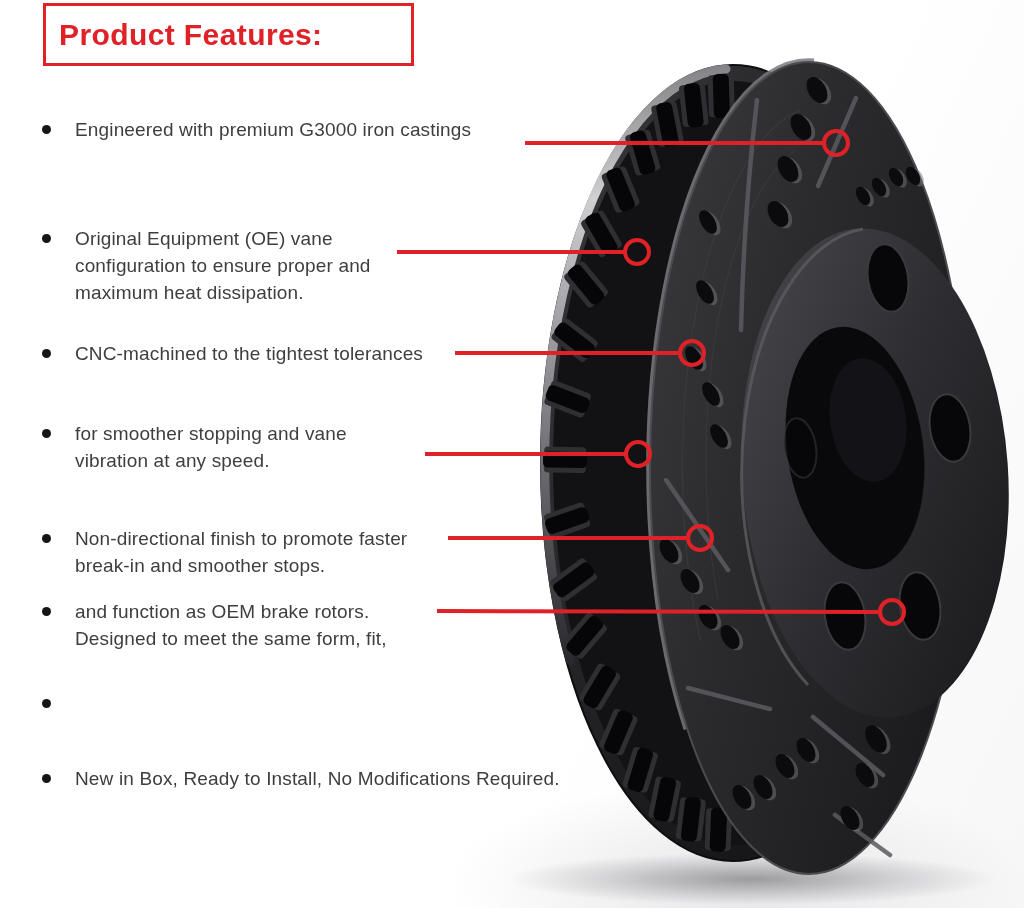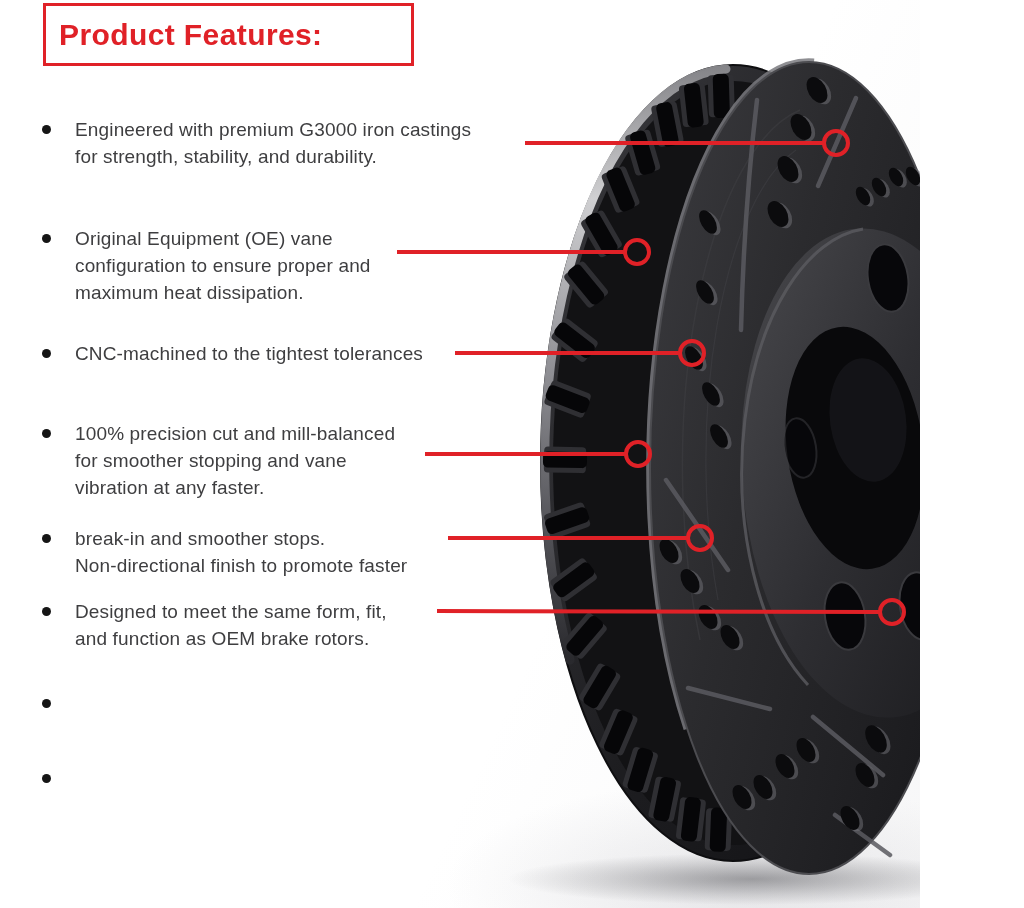--- a/index.html
+++ b/index.html
@@ -1,16 +1,16 @@
 <!DOCTYPE html>
 <html><head>
 <meta charset="utf-8">
 <style>
   html,body{margin:0;padding:0;background:#fff;}
-  .stage{position:relative;width:920px;height:908px;background:#ffffff;overflow:hidden;
+  .stage{position:relative;width:1024px;height:908px;background:#ffffff;overflow:hidden;
          font-family:"Liberation Sans", sans-serif;}
   .bg-sweep{position:absolute;inset:0;
     background:
       radial-gradient(ellipse 420px 150px at 740px 885px, rgba(190,190,196,0.35), rgba(190,190,196,0) 70%),
       linear-gradient(115deg, rgba(255,255,255,0) 62%, rgba(210,210,214,0.18) 100%);}
   .title-box{position:absolute;left:43px;top:3px;width:352px;height:57px;
     border:3px solid var(--red);display:flex;align-items:center;padding-left:13px;}
   .title-box span{font-size:30px;font-weight:700;letter-spacing:.4px;color:var(--red);}
   .feature{position:absolute;left:42px;display:flex;gap:24px;width:540px;}
   .dot{flex:none;width:9px;height:9px;border-radius:50%;background:#151515;margin-top:9px;}
@@ -206,21 +206,20 @@
   </svg>
 
   <div class="title-box">
     <span>Product Features:</span>
   </div>
 
   <div class="feature" style="top:116px">
     <span class="dot"></span>
     <div class="ftext">
       <div>Engineered with premium G3000 iron castings</div>
-      <div>for strength, stability, and durability.</div>
     </div>
   </div>
 
   <div class="feature" style="top:340px">
     <span class="dot"></span>
     <div class="ftext">
       <div>CNC-machined to the tightest tolerances</div>
     </div>
   </div>
 
@@ -229,42 +228,44 @@
     <div class="ftext">
       <div>Original Equipment (OE) vane</div>
       <div>configuration to ensure proper and</div>
       <div>maximum heat dissipation.</div>
     </div>
   </div>
 
   <div class="feature" style="top:420px">
     <span class="dot"></span>
     <div class="ftext">
-      <div>100% precision cut and mill-balanced</div>
       <div>for smoother stopping and vane</div>
-      <div>vibration at any faster.</div>
+      <div>vibration at any speed.</div>
     </div>
   </div>
 
   <div class="feature" style="top:525px">
     <span class="dot"></span>
     <div class="ftext">
+      <div>Non-directional finish to promote faster</div>
       <div>break-in and smoother stops.</div>
-      <div>Non-directional finish to promote faster</div>
     </div>
   </div>
 
   <div class="feature" style="top:598px">
     <span class="dot"></span>
     <div class="ftext">
+      <div>and function as OEM brake rotors.</div>
       <div>Designed to meet the same form, fit,</div>
-      <div>and function as OEM brake rotors.</div>
     </div>
   </div>
 
   <div class="feature" style="top:690px">
     <span class="dot"></span>
   </div>
 
   <div class="feature" style="top:765px">
     <span class="dot"></span>
+    <div class="ftext">
+      <div>New in Box, Ready to Install, No Modifications Required.</div>
+    </div>
   </div>
 </div>
 
 </body></html>

